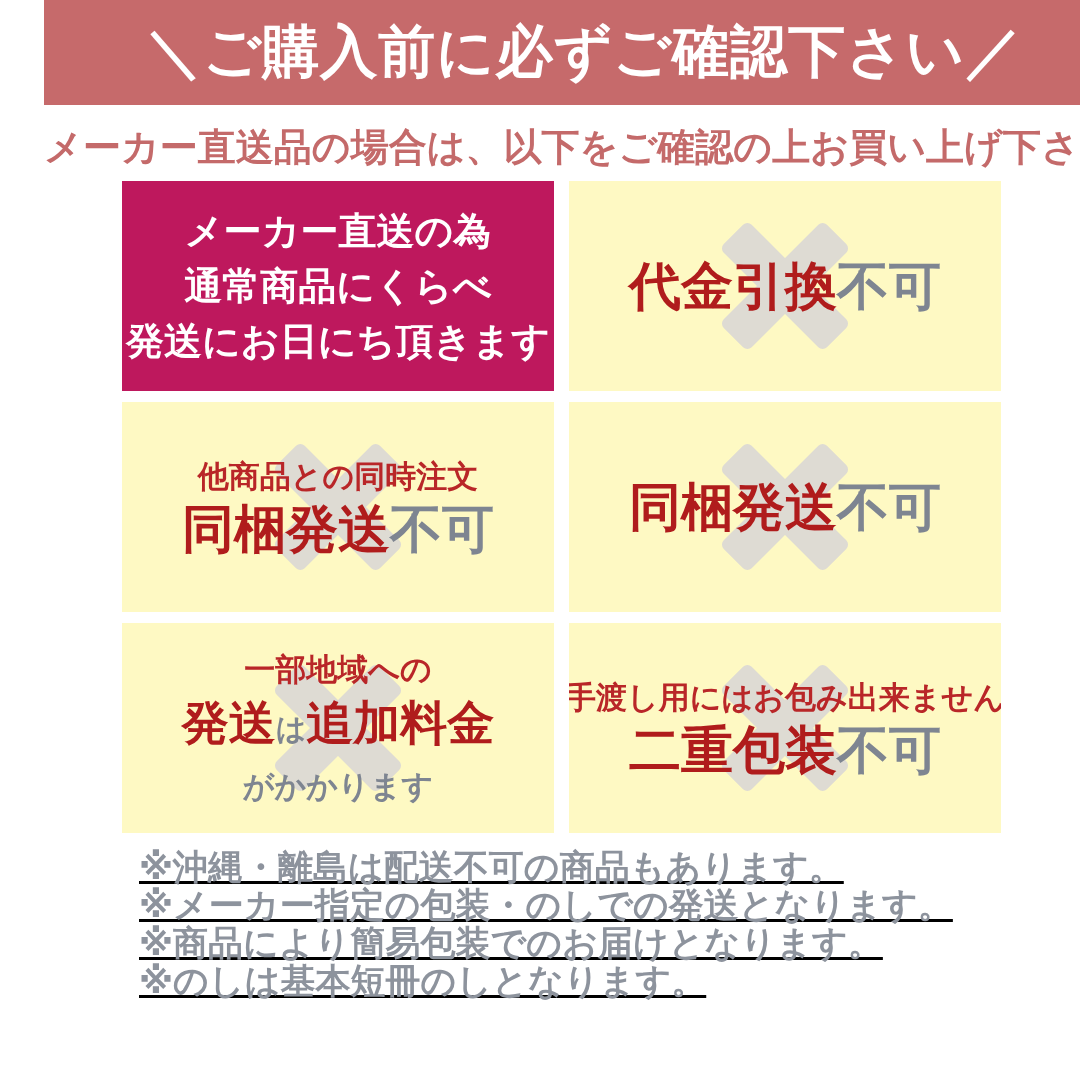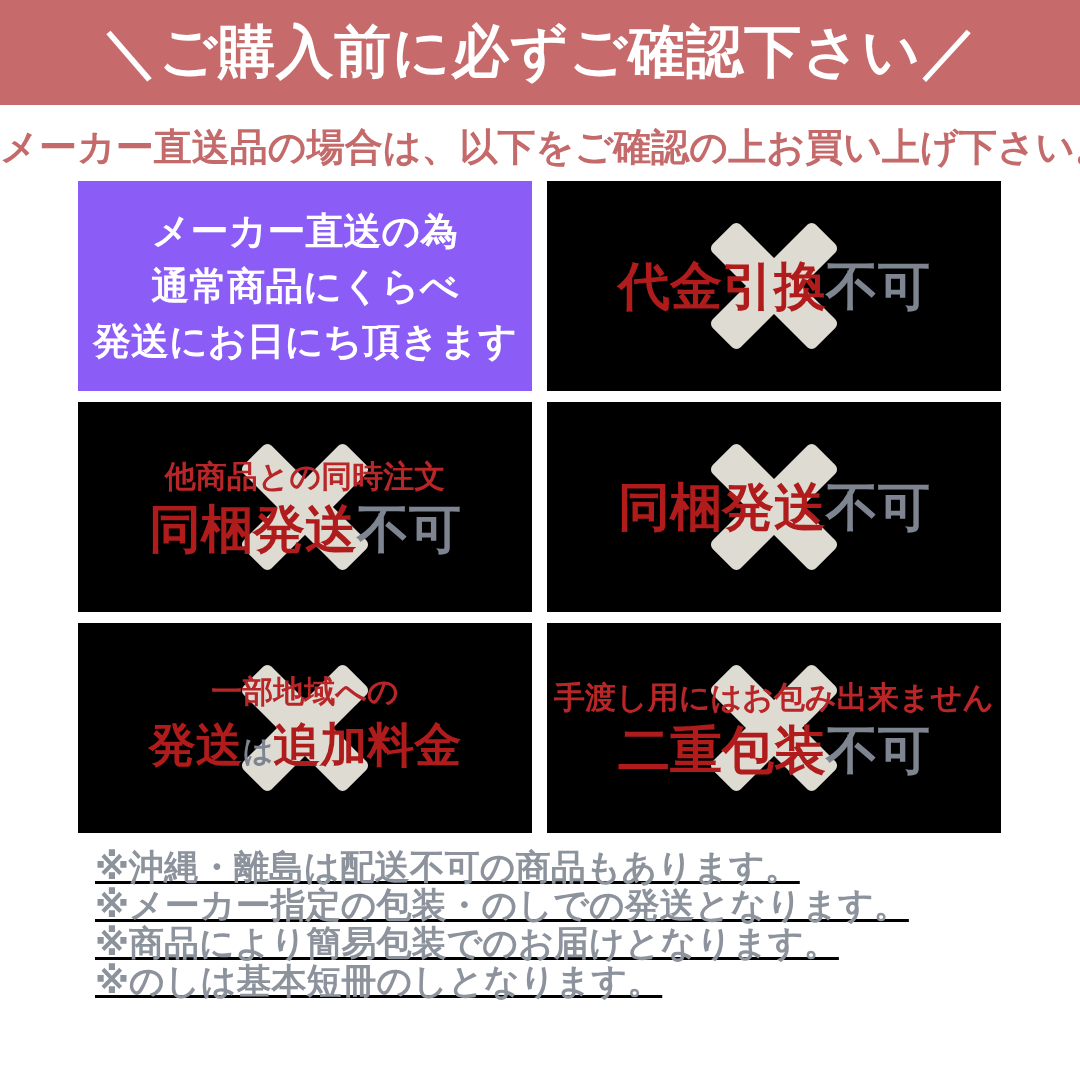--- a/index.html
+++ b/index.html
@@ -3,21 +3,21 @@
 <meta charset="utf-8">
 <style>
   * { margin: 0; padding: 0; box-sizing: border-box; }
   html, body { width: 1080px; height: 1080px; }
   body {
     background: #ffffff;
     font-family: "Liberation Sans", "DejaVu Sans", sans-serif;
     overflow: hidden;
     font-weight: bold;
   }
-  .page { width: 1080px; height: 1080px; position: relative; }
+  .page { width: 1080px; height: 1080px; position: relative; padding-left: 44px; }
 
   
   .band {
     width: 1080px; height: 105px;
     background: #c66a6b;
     display: flex; align-items: center; justify-content: center;
   }
   .band h1 {
     color: #ffffff;
     font-size: 57px;
@@ -46,22 +46,22 @@
     row-gap: 11px;
   }
   .cell {
     position: relative;
     display: flex;
     flex-direction: column;
     align-items: center;
     justify-content: center;
     overflow: hidden;
   }
-  .cell.red-cell { background: #8b5cf6; }
-  .cell.beige { background: #000000; }
+  .cell.red-cell { background: #be185d; }
+  .cell.beige { background: #fef9c3; }
 
   .xmark {
     position: absolute;
     left: 50%; top: 50%;
     width: 152px; height: 152px;
     transform: translate(-50%, -50%);
   }
   .cell-content { position: relative; z-index: 1; text-align: center; }
 
   .red-cell .line { color: #ffffff; font-size: 38px; line-height: 55px; white-space: nowrap; }
@@ -136,20 +136,21 @@
     </div>
 
     <div class="cell beige">
       <svg class="xmark" viewBox="0 0 200 200">
         <rect x="4" y="74" width="192" height="52" rx="8" fill="#dedbd3" transform="rotate(45 100 100)"></rect>
         <rect x="4" y="74" width="192" height="52" rx="8" fill="#dedbd3" transform="rotate(-45 100 100)"></rect>
       </svg>
       <div class="cell-content">
         <div class="sub-red">一部地域への</div>
         <div class="big-mix"><span class="big">発送</span><span class="particle">は</span><span class="big">追加料金</span></div>
+        <div class="sub-gray">がかかります</div>
       </div>
     </div>
 
     <div class="cell beige">
       <svg class="xmark" viewBox="0 0 200 200">
         <rect x="4" y="74" width="192" height="52" rx="8" fill="#dedbd3" transform="rotate(45 100 100)"></rect>
         <rect x="4" y="74" width="192" height="52" rx="8" fill="#dedbd3" transform="rotate(-45 100 100)"></rect>
       </svg>
       <div class="cell-content">
         <div class="sub-red">手渡し用にはお包み出来ません</div>

